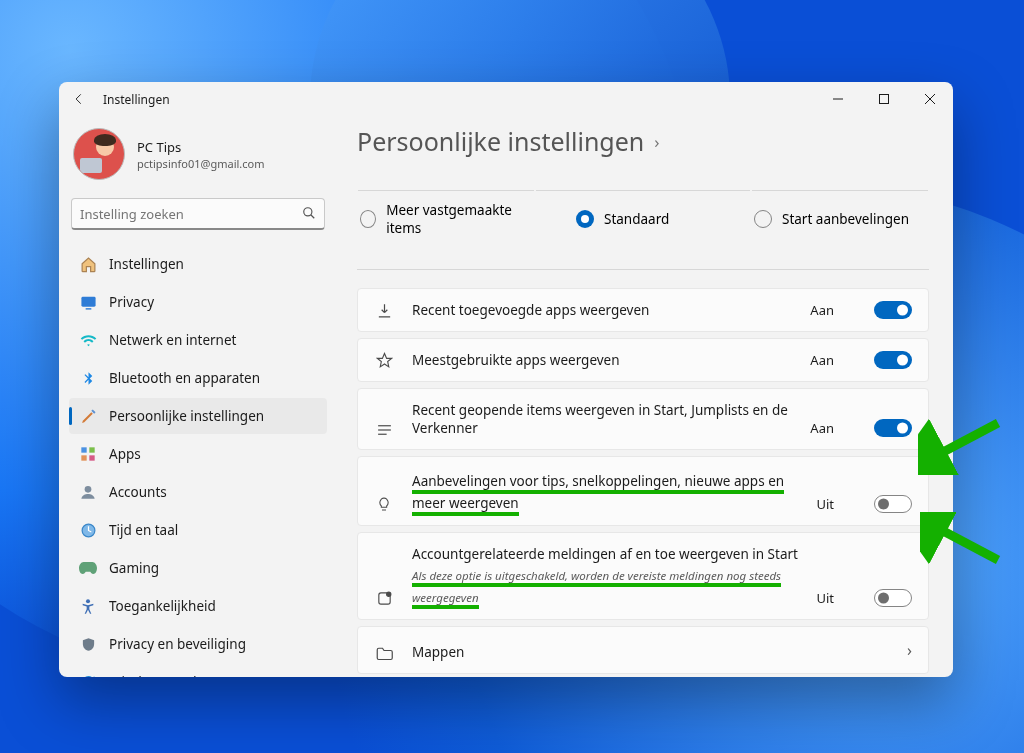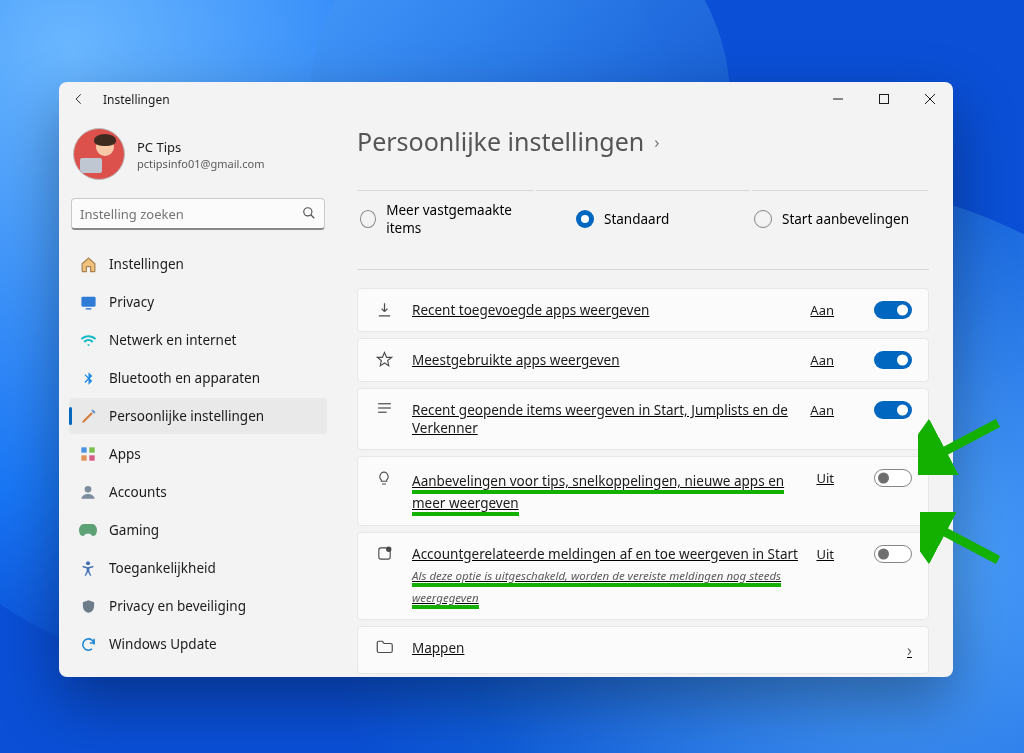--- a/index.html
+++ b/index.html
@@ -75,21 +75,21 @@
     display:flex;justify-content:space-between;border-bottom:1px solid #d7d7d7;margin-bottom:18px;
   }
   .radio{flex:1;display:flex;align-items:center;gap:10px;padding:10px 2px 16px 2px;cursor:pointer;font-size:13.5px;border-top:1px solid #d7d7d7;margin:16px 1px}
   .radio:nth-child(2){justify-content:flex-start;padding-left:40px}
   .radio .circ{width:18px;height:18px;border:1px solid #848484;border-radius:50%;display:flex;align-items:center;justify-content:center}
   .radio.selected .circ{border-color:#0067c0;border-width:0;background:#0067c0}
   .radio.selected .circ::after{content:"";width:8px;height:8px;background:#fff;border-radius:50%}
 
   .card{
     background:#fbfbfb;border:1px solid #e7e7e7;border-radius:4px;
-    display:flex;align-items:flex-start;padding:12px 16px;margin-bottom:6px;gap:18px;text-decoration:underline;
+    display:flex;align-items:flex-end;padding:12px 16px;margin-bottom:6px;gap:18px;
   }
   .card .ic{width:20px;display:flex;justify-content:center;color:#4a4a4a}
   .card .txt{flex:1}
   .card .title{font-size:13.5px;color:#1b1b1b}
   .card .sub{font-size:11.5px;color:#5b5b5b;margin-top:2px}
   .card .hl{border-bottom:4px solid #14b000;padding-bottom:0}
   .card .sub.hl{font-style:italic;display:inline}
   .state{font-size:13px;color:#1b1b1b;margin-right:22px}
   .toggle{width:38px;height:18px;border-radius:20px;position:relative;cursor:pointer}
   .toggle.on{background:#0067c0}
@@ -218,20 +218,29 @@
           <span>Apps</span>
         </div>
         <div class="nav-item">
           <span class="nav-icon">
               <svg width="16" height="16" viewBox="0 0 24 24" fill="#7d8d9e">
                 <circle cx="12" cy="8" r="5"></circle>
                 <path d="M2 22c1-5 6-7 10-7s9 2 10 7z"></path>
               </svg>
             </span>
           <span>Accounts</span>
+        </div>
+        <div class="nav-item">
+          <span class="nav-icon">
+              <svg width="17" height="17" viewBox="0 0 24 24" fill="none" stroke="#3a87c9" stroke-width="1.7">
+                <circle cx="12" cy="12" r="9" fill="#7fb8e8"></circle>
+                <path stroke="#fff" d="M12 6v6l4 2"></path>
+              </svg>
+            </span>
+          <span>Tijd en taal</span>
         </div>
         <div class="nav-item">
           <span class="nav-icon">
               <svg width="18" height="14" viewBox="0 0 24 16" fill="#5fa177">
                 <path d="M6 0h12c3 0 6 4 6 8s-2 8-5 8c-2 0-3-2-4-3H9c-1 1-2 3-4 3-3 0-5-4-5-8s3-8 6-8z"></path>
               </svg>
             </span>
           <span>Gaming</span>
         </div>
         <div class="nav-item">

